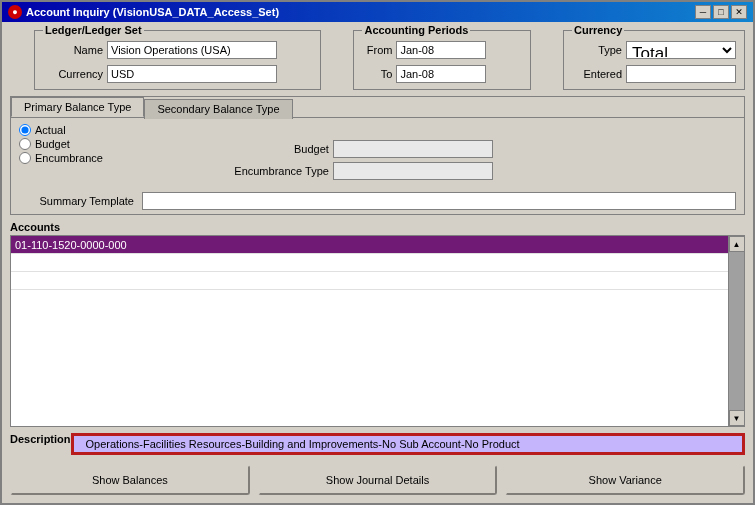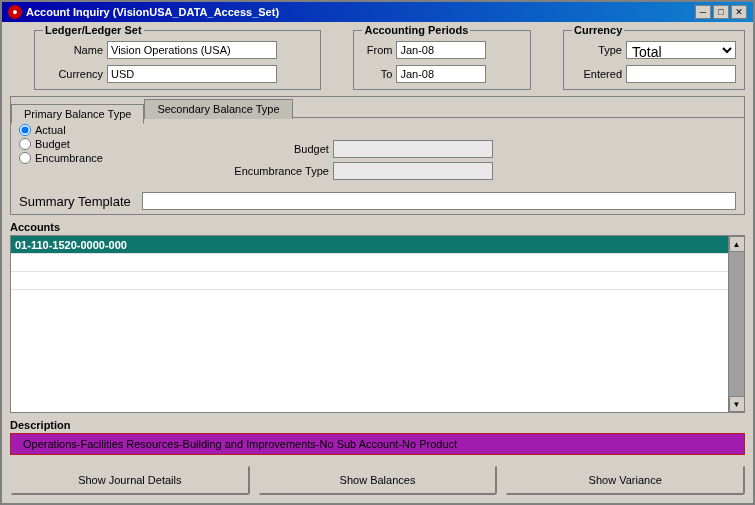--- a/index.html
+++ b/index.html
@@ -120,21 +120,21 @@
       padding: 1px 3px;
     }
     .ledger-name-input { width: 170px; }
     .ledger-currency-input { width: 170px; }
     .period-input { width: 90px; }
     .currency-type-select {
       width: 110px;
       height: 18px;
       border: 1px solid #808080;
       background: white;
-      font-size: 14px;
+      font-size: 17px;
       padding: 1px;
     }
     .currency-entered-input { width: 110px; }
     .middle-section {
       display: flex;
       gap: 8px;
     }
     .tabs-panel {
       flex: 1;
       border: 1px solid #808080;
@@ -146,21 +146,21 @@
       border-bottom: 1px solid #808080;
     }
     .tab {
       padding: 3px 12px;
       border: 1px solid #808080;
       border-bottom: none;
       background: #d4d0c8;
       font-size: 11px;
       cursor: pointer;
       position: relative;
-      top: 7px;
+      top: 0;
     }
     .tab.active {
       background: #d4d0c8;
       border-bottom: 1px solid #d4d0c8;
       font-weight: normal;
       z-index: 1;
     }
     .tab:not(.active) {
       background: #c0bdb5;
       top: 2px;
@@ -216,23 +216,23 @@
       padding: 0 2px;
       font-size: 11px;
     }
     .summary-row {
       display: flex;
       align-items: center;
       gap: 8px;
       margin-top: 2px;
     }
     .summary-label {
-      font-size: 13px;
+      font-size: 11px;
       width: 115px;
-      text-align: left;
+      text-align: right;
     }
     .summary-input {
       flex: 1;
       height: 18px;
       border: 1px solid #808080;
       background: white;
       font-size: 11px;
       padding: 1px 3px;
     }
     .accounts-section {
@@ -258,23 +258,22 @@
       overflow-y: auto;
     }
     .account-row {
       height: 18px;
       display: flex;
       align-items: center;
       border-bottom: 1px solid #e0e0e0;
       font-size: 11px;
     }
     .account-row.selected {
-      background: #0f766e;
+      background: #701a75;
       color: white;
-      font-weight: bold;
     }
     .account-row:not(.selected) {
       background: white;
       color: black;
     }
     .account-row-text {
       padding-left: 4px;
     }
     .account-scrollbar {
       width: 16px;
@@ -295,32 +294,32 @@
       font-size: 8px;
       cursor: pointer;
     }
     .scroll-track {
       flex: 1;
       width: 100%;
       background: #a0a0a0;
     }
     .description-section {
       display: flex;
-      flex-direction: column;
+      flex-direction: row;
     }
     .description-label {
       font-size: 11px;
       font-weight: bold;
       margin-bottom: 2px;
     }
     .description-input {
       width: 100%;
       height: 22px;
-      border: 1px solid #b91c1c;
-      background: #a21caf;
+      border: 3px solid #b91c1c;
+      background: #c4b5fd;
       font-size: 11px;
       padding: 2px 12px;
     }
     .buttons-row {
       display: flex;
       gap: 8px;
       justify-content: space-between;
       margin-top: 4px;
     }
     .action-btn {
@@ -461,19 +460,19 @@
         </div>
       </div>
     </div>
 
     <div class="description-section">
       <span class="description-label">Description</span>
       <input class="description-input" type="text" value="Operations-Facilities Resources-Building and Improvements-No Sub Account-No Product" style="">
     </div>
 
     <div class="buttons-row">
+      <button class="action-btn">Show Balances</button>
       <button class="action-btn">Show Journal Details</button>
-      <button class="action-btn">Show Balances</button>
       <button class="action-btn">Show Variance</button>
     </div>
 
   </div>
 </div>
 
 </body></html>

